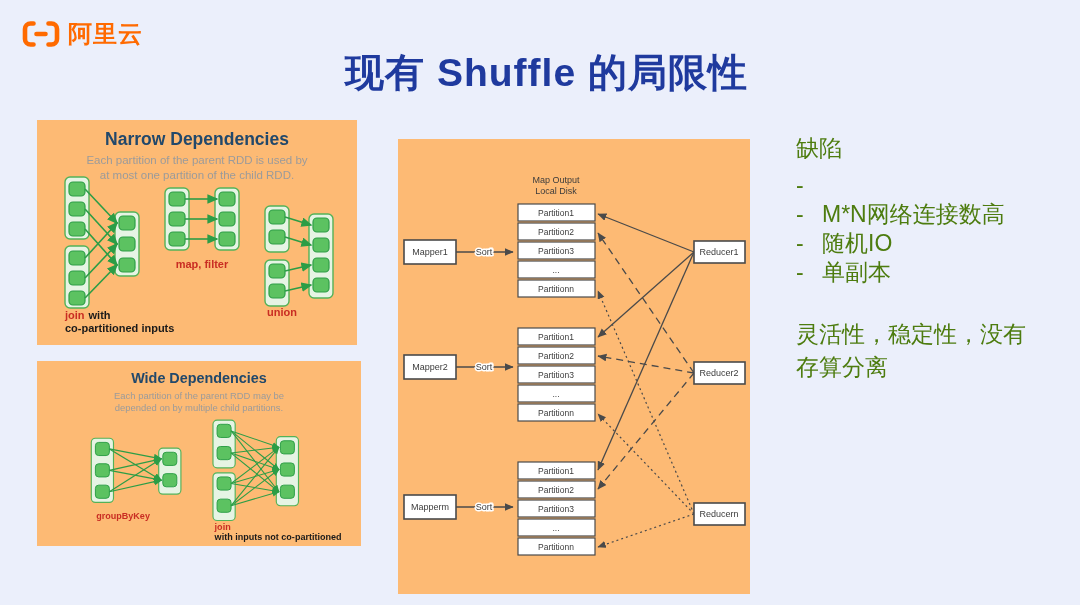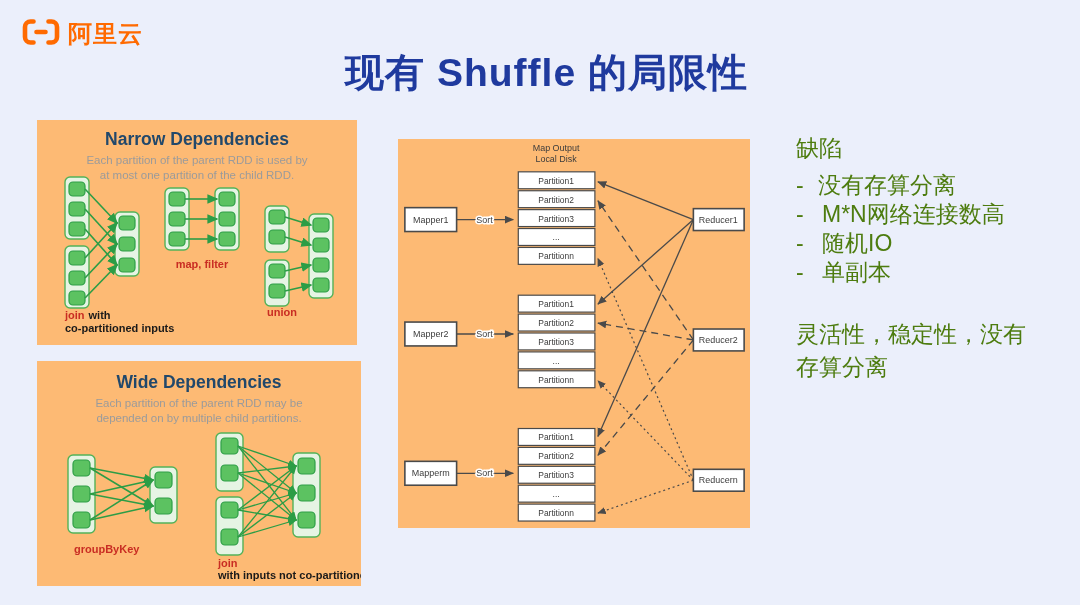--- a/index.html
+++ b/index.html
@@ -2,33 +2,33 @@
 <html><head>
 <meta charset="utf-8">
 <style>
   html,body { margin:0; padding:0; }
   .slide {
     position:relative; width:1080px; height:605px;
     background:#ebeffb; overflow:hidden;
     font-family:"Liberation Sans", sans-serif;
   }
   
-  .logo { position:absolute; left:22px; top:18px; display:flex; gap:8px; }
+  .logo { position:absolute; left:22px; top:18px; display:flex; align-items:center; gap:8px; }
   .logo-text { color:#ff6a00; font-size:24px; font-weight:700; letter-spacing:1px; }
   
   .slide-title {
     position:absolute; left:13px; right:0; top:46px; margin:0;
     text-align:center; font-size:39px; font-weight:800; color:#1f3a9e;
     letter-spacing:1px;
   }
   
   .panel { position:absolute; background:#fdba74; }
   .panel.narrow { left:37px; top:120px; width:320px; height:225px; }
-  .panel.wide   { left:37px; top:361px; width:324px; height:225px;text-align:center; }
-  .panel.middle { left:398px; top:139px; width:352px; height:389px; }
+  .panel.wide   { left:37px; top:361px; width:324px; height:185px;text-align:center; }
+  .panel.middle { left:398px; top:139px; width:352px; height:455px; }
   .panel svg { display:block; width:100%; height:100%; }
   svg text { font-family:"Liberation Sans", sans-serif; }
 
   
   .notes { position:absolute; left:796px; top:133px; width:258px;
            color:#4d7c0f; font-size:23px; font-weight:500; }
   .notes-heading { margin:0 0 10px 0; font-size:23px; font-weight:500; }
   .bullet-row { display:flex; margin-bottom:6px; line-height:23px; }
   .bullet-row .dash { width:22px; flex:0 0 22px; }
   .bullet-row.indent-more .bullet-text { margin-left:4px; }
@@ -288,21 +288,20 @@
         <rect x="296" y="332" width="51" height="22" fill="#ffffff" stroke="#4a4a4a" stroke-width="1.6"></rect>
         <text x="321" y="346" text-anchor="middle" font-size="9" fill="#3c3c3c">Reducern</text>
       </g>
     </svg>
   </div>
 
   <div class="notes">
     <p class="notes-heading">缺陷</p>
     <div class="bullet-row">
       <span class="dash">-</span>
-      <span class="bullet-text">没有存算分离</span>
     </div>
     <div class="bullet-row indent-more">
       <span class="dash">-</span>
       <span class="bullet-text">M*N网络连接数高</span>
     </div>
     <div class="bullet-row indent-more">
       <span class="dash">-</span>
       <span class="bullet-text">随机IO</span>
     </div>
     <div class="bullet-row indent-more">

